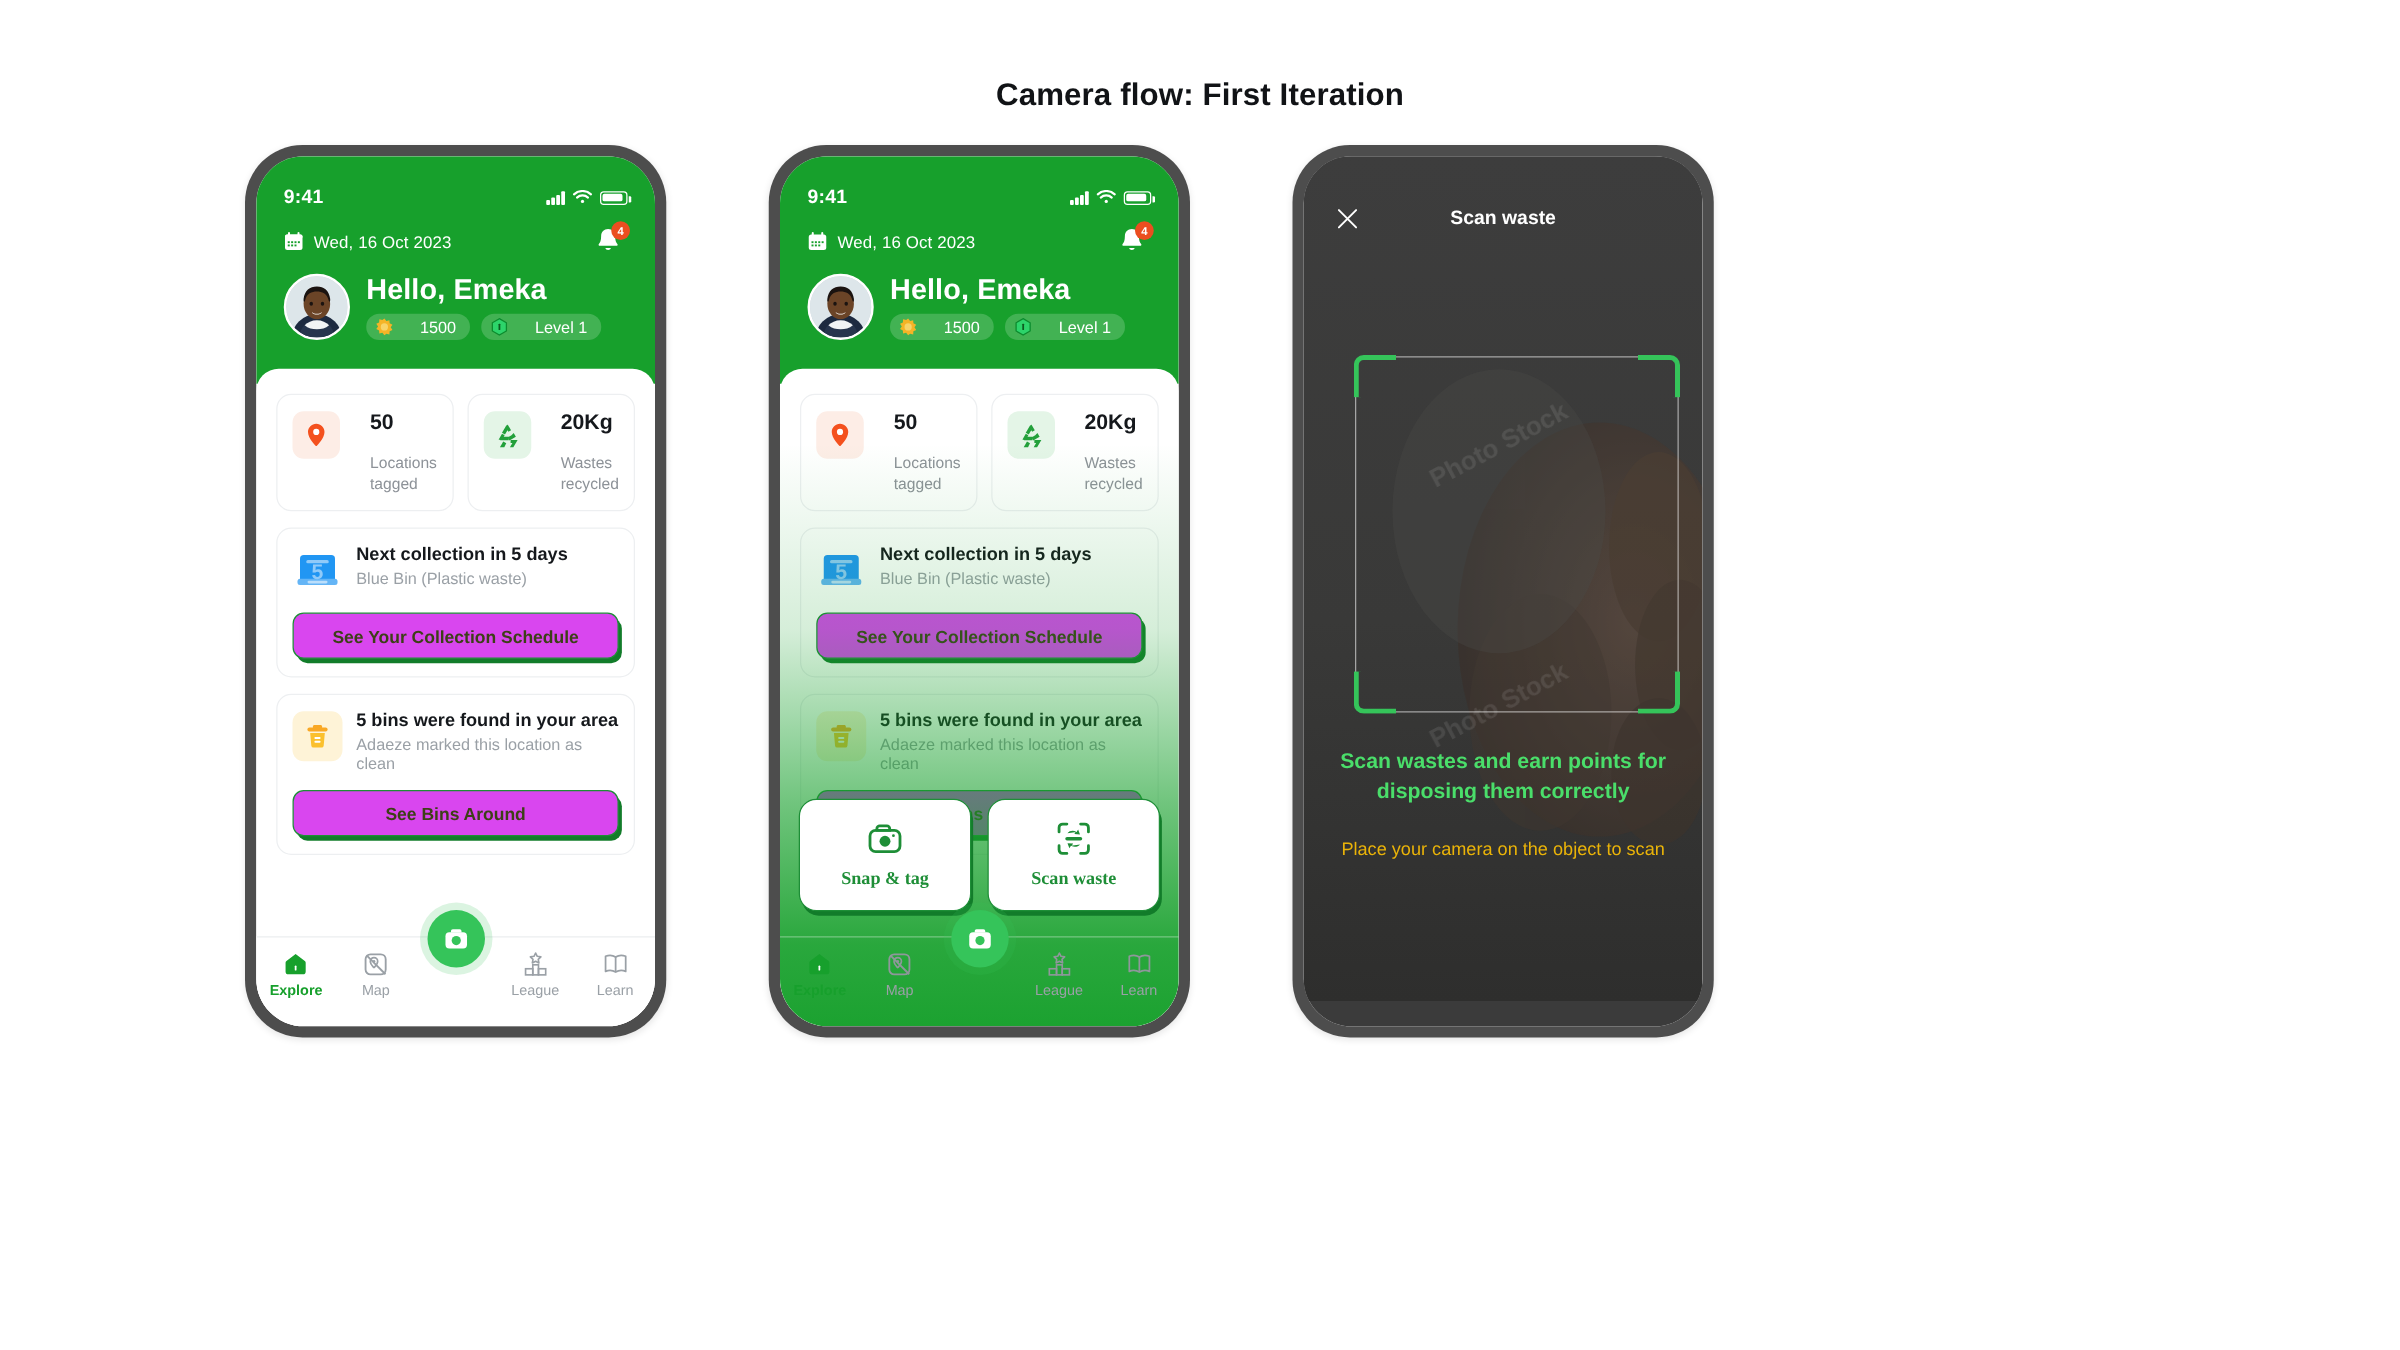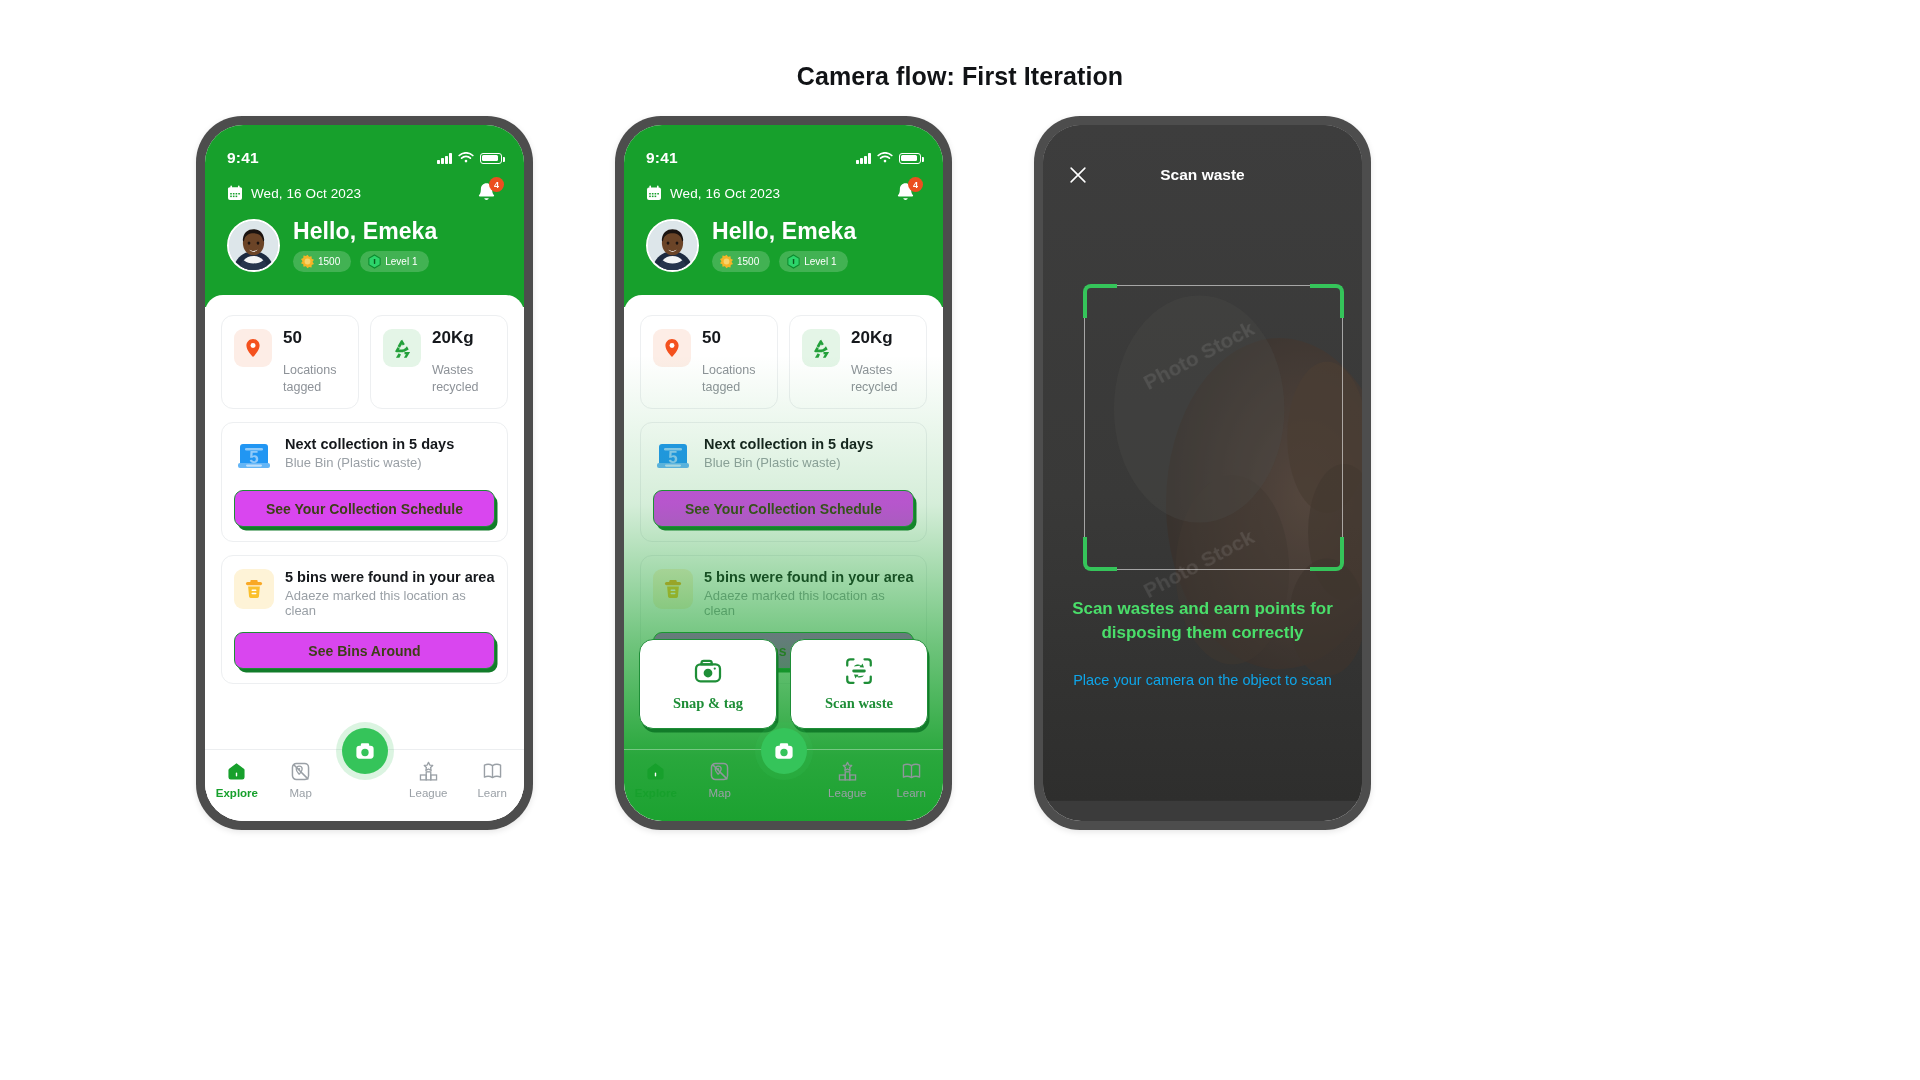--- a/index.html
+++ b/index.html
@@ -68,36 +68,36 @@
   .userrow { display: flex; align-items: center; gap: 13px; margin-top: 14px; }
   .avatar {
     width: 53px; height: 53px; border-radius: 50%;
     border: 2.5px solid #ffffff; overflow: hidden; flex: none;
     background: #cfd9df;
   }
   .avatar svg { display: block; width: 100%; height: 100%; }
   .greeting { color: #fff; font-size: 23px; font-weight: 700; letter-spacing: .1px; }
   .chips { display: flex; gap: 9px; margin-top: 6px; }
   .chip {
-    display: flex; align-items: center; gap: 3px;
+    display: flex; align-items: center; gap: 21px;
     background: rgba(255,255,255,0.19);
     border-radius: 14px; padding: 3px 11px 3px 7px;
-    color: #fff; font-size: 10px;
+    color: #fff; font-size: 13px;
   }
 
   
   .sheet {
     position: absolute; left: 0; right: 0; top: 170px; bottom: 0;
     background: #fff; border-radius: 18px 18px 0 0;
     padding: 20px 16px 0 16px;
   }
   .stats { display: flex; gap: 11px; }
   .stat-card {
     flex: 1; border: 1px solid #EDEFF1; border-radius: 12px;
-    padding: 13px 12px; display: flex; gap: 11px; align-items: flex-start;
+    padding: 13px 12px; display: flex; gap: 24px; align-items: flex-start;
     min-height: 88px;
   }
   .stat-ico { width: 38px; height: 38px; border-radius: 9px; display:flex;align-items:center;justify-content:center; flex:none; }
   .ico-loc { background: #FDEDE6; }
   .ico-rec { background: #E4F5E7; }
   .stat-val { font-size: 17px; font-weight: 700; color: #15181C; line-height: 1.1; }
   .stat-lbl { font-size: 12.5px; color: #8D9298; line-height: 1.35; margin-top: 14px; }
 
   .info-card {
     border: 1px solid #EDEFF1; border-radius: 12px;
@@ -173,21 +173,21 @@
   .c-tl { left: -2px; top: -2px; border-right: none; border-bottom: none; border-radius: 8px 0 0 0; }
   .c-tr { right: -2px; top: -2px; border-left: none; border-bottom: none; border-radius: 0 8px 0 0; }
   .c-bl { left: -2px; bottom: -2px; border-right: none; border-top: none; border-radius: 0 0 0 8px; }
   .c-br { right: -2px; bottom: -2px; border-left: none; border-top: none; border-radius: 0 0 8px 0; }
   .cam-headline {
     position: absolute; left: 18px; right: 18px; top: 472px; text-align: center;
     color: #4ADE6A; font-size: 17px; font-weight: 700; line-height: 1.42;
   }
   .cam-sub {
     position: absolute; left: 18px; right: 18px; top: 545px; text-align: center;
-    color: #0ea5e9; font-size: 14.5px; line-height: 1.5;
+    color: #eab308; font-size: 14.5px; line-height: 1.5;
   }
 </style>
 </head>
 <body>
 
 <div class="canvas">
 
   <div class="page-title">Camera flow: First Iteration</div>
 
   <div class="phone" id="phone1">

